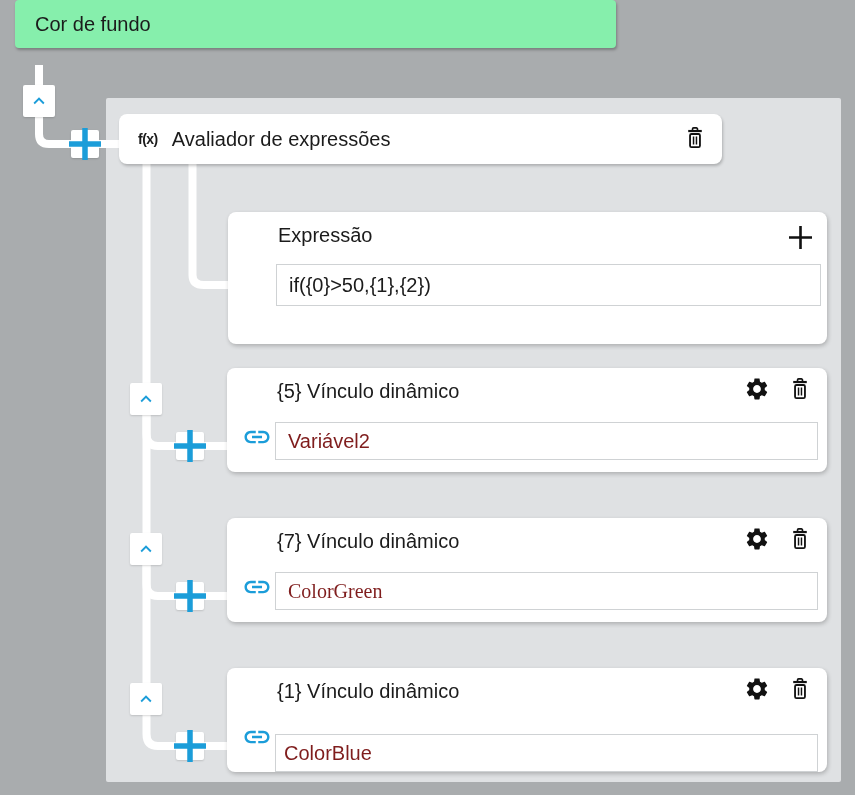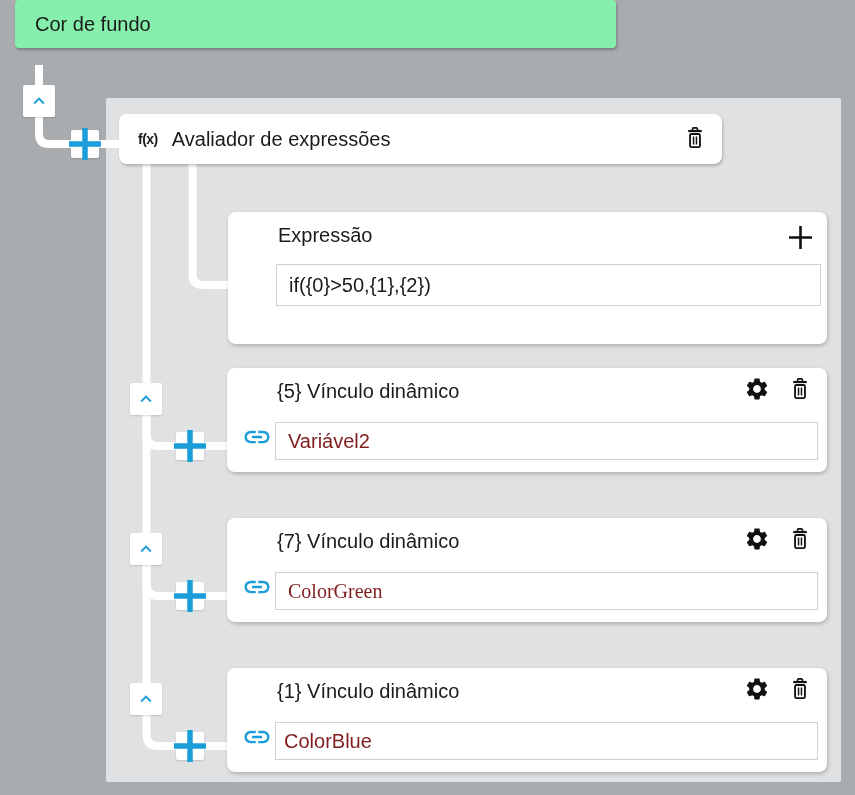--- a/index.html
+++ b/index.html
@@ -219,21 +219,21 @@
           <rect x="6.6" y="8.6" width="10.8" height="14.4" rx="1.6" stroke="#111" stroke-width="2" fill="none"></rect>
           <path d="M10.4 11.4 V20.2 M13.6 11.4 V20.2" stroke="#111" stroke-width="1.6" fill="none"></path>
         </svg>
       </span>
     </button>
     <span class="link-wrap">
       <svg width="30" height="30" viewBox="0 0 24 24">
           <path fill="#1b9dd9" d="M3.9 12c0-1.71 1.39-3.1 3.1-3.1h4V7H7c-2.76 0-5 2.24-5 5s2.24 5 5 5h4v-1.9H7c-1.71 0-3.1-1.39-3.1-3.1zM8 13h8v-2H8v2zm9-6h-4v1.9h4c1.71 0 3.1 1.39 3.1 3.1s-1.39 3.1-3.1 3.1h-4V17h4c2.76 0 5-2.24 5-5s-2.24-5-5-5z"></path>
         </svg>
     </span>
-    <input class="text-input blue" style="top: 54px; padding-left: 8px;" value="ColorBlue">
+    <input class="text-input blue" style="top: 66px; padding-left: 8px;" value="ColorBlue">
   </div>
   <button class="node-btn chev" style="left:130px;top:683px">
     <span>
       <svg width="22" height="22" viewBox="0 0 24 24">
           <path d="M12 8l-6 6 1.41 1.41L12 10.83l4.59 4.58L18 14z" fill="#1b9dd9"></path>
         </svg>
     </span>
   </button>
   <button class="node-btn plusb" style="left:176px;top:732px">
     <span>

